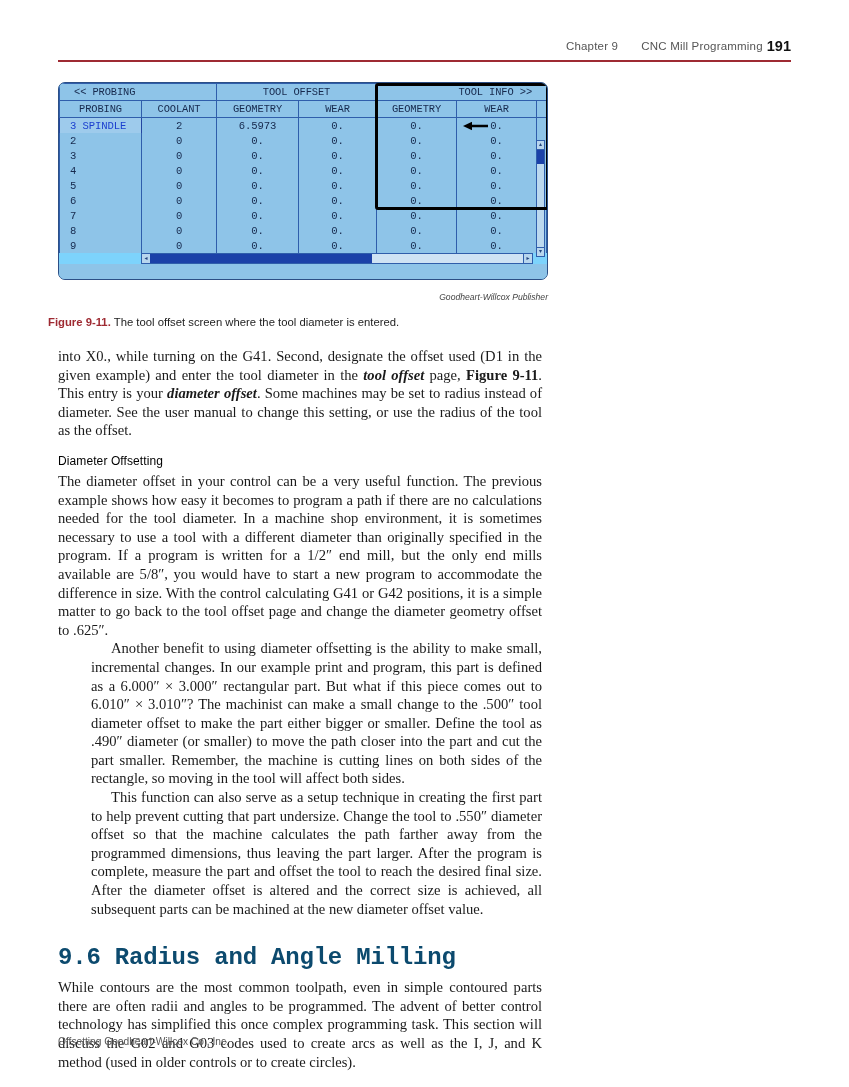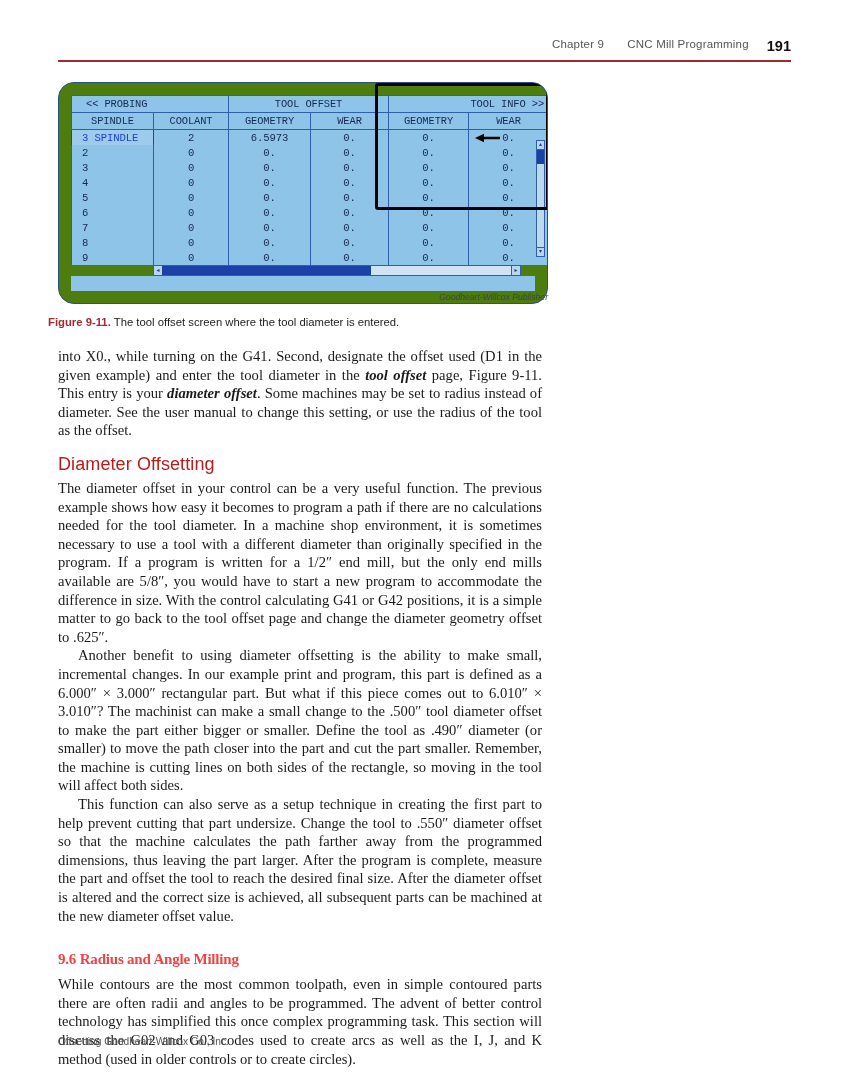--- a/index.html
+++ b/index.html
@@ -17,62 +17,62 @@
   }
 
   
   .page-header {
     position: absolute;
     left: 58px;
     top: 38px;
     width: 733px;
     display: flex;
     justify-content: flex-end;
-    align-items: flex-start;
+    align-items: center;
     font-family: "Liberation Sans", sans-serif;
   }
   .page-header .chap-label {
     font-size: 11.5px;
     color: #555555;
     letter-spacing: 0.2px;
   }
   .page-header .chap-title {
     font-size: 11.5px;
     color: #555555;
     letter-spacing: 0.2px;
     margin-left: 23px;
   }
   .page-header .folio {
     font-size: 14.5px;
     font-weight: bold;
     color: #111111;
-    margin-left: 18px;
+    margin-left: 4px;
   }
   .header-rule {
     position: absolute;
     left: 58px;
     top: 60px;
     width: 733px;
     height: 1.6px;
     background: #9e2a32;
   }
 
   
   .cnc-figure {
     position: absolute;
     left: 58px;
     top: 82px;
     width: 490px;
   }
   .cnc-bezel {
     position: relative;
-    background: #4d7c0f;
+    background: #7dd3fc;
     border: 1.5px solid #2c4f86;
-    border-radius: 16px;
-    padding: 12px;
+    border-radius: 7px;
+    padding: 0;
     box-sizing: border-box;
     overflow: hidden;
   }
   table.cnc-table {
     border-collapse: collapse;
     width: 100%;
     table-layout: fixed;
     font-family: "Liberation Mono", monospace;
     font-size: 10.2px;
     color: #16294d;
@@ -249,41 +249,41 @@
     width: 484px;
   }
   .body-col p {
     margin: 0;
     font-size: 14.6px;
     line-height: 18.6px;
     text-align: justify;
     text-justify: inter-word;
     hyphens: none;
   }
-  .body-col p.indent { text-indent: 20px; }
+  .body-col p.indent { text-indent: 20px; margin-left: 33px; }
   .body-col p.no-indent { text-indent: 0; }
   .body-col p + p { margin-top: 0; }
   .sec-head {
     font-family: "Liberation Sans", sans-serif;
-    font-size: 18px;
+    font-size: 12px;
     font-weight: normal;
-    color: #b91c1c;
+    color: #000000;
     margin: 14px 0 4px 0;
     letter-spacing: 0.1px;
   }
   .main-head {
-    font-family: Liberation Serif, serif;
-    font-size: 15px;
+    font-family: Liberation Mono, monospace;
+    font-size: 24px;
     font-weight: bold;
-    color: #ef4444;
+    color: #0c4a6e;
     margin: 26px 0 7px 0;
     letter-spacing: -0.2px;
   }
   .bi { font-weight: bold; font-style: italic; }
-  .b  { font-weight: normal; }
+  .b  { font-weight: bold; }
 
   .copyright {
     position: absolute;
     left: 58px;
     top: 1036px;
     font-family: "Liberation Sans", sans-serif;
     font-size: 10.2px;
     color: #555555;
   }
 </style>
@@ -310,21 +310,21 @@
           <col style="width:80px">
         <col style="width:10px">
       </colgroup>
       <tbody>
         <tr class="nav-row">
           <td class="no-left no-top nav-left" colspan="2">&lt;&lt; PROBING</td>
           <td class="no-top" colspan="2">TOOL OFFSET</td>
           <td class="no-top no-right nav-right" colspan="3">TOOL INFO &gt;&gt;</td>
         </tr>
         <tr class="col-row">
-          <td class="no-left">SPINDLE</td>
+          <td class="no-left">PROBING</td>
           <td>COOLANT</td>
           <td>GEOMETRY</td>
           <td>WEAR</td>
           <td>GEOMETRY</td>
           <td>WEAR</td>
           <td class="no-right blank-cell"></td>
         </tr>
 
         <tr class="data-row">
           <td class="no-left offset-cell selected">3 SPINDLE</td>

